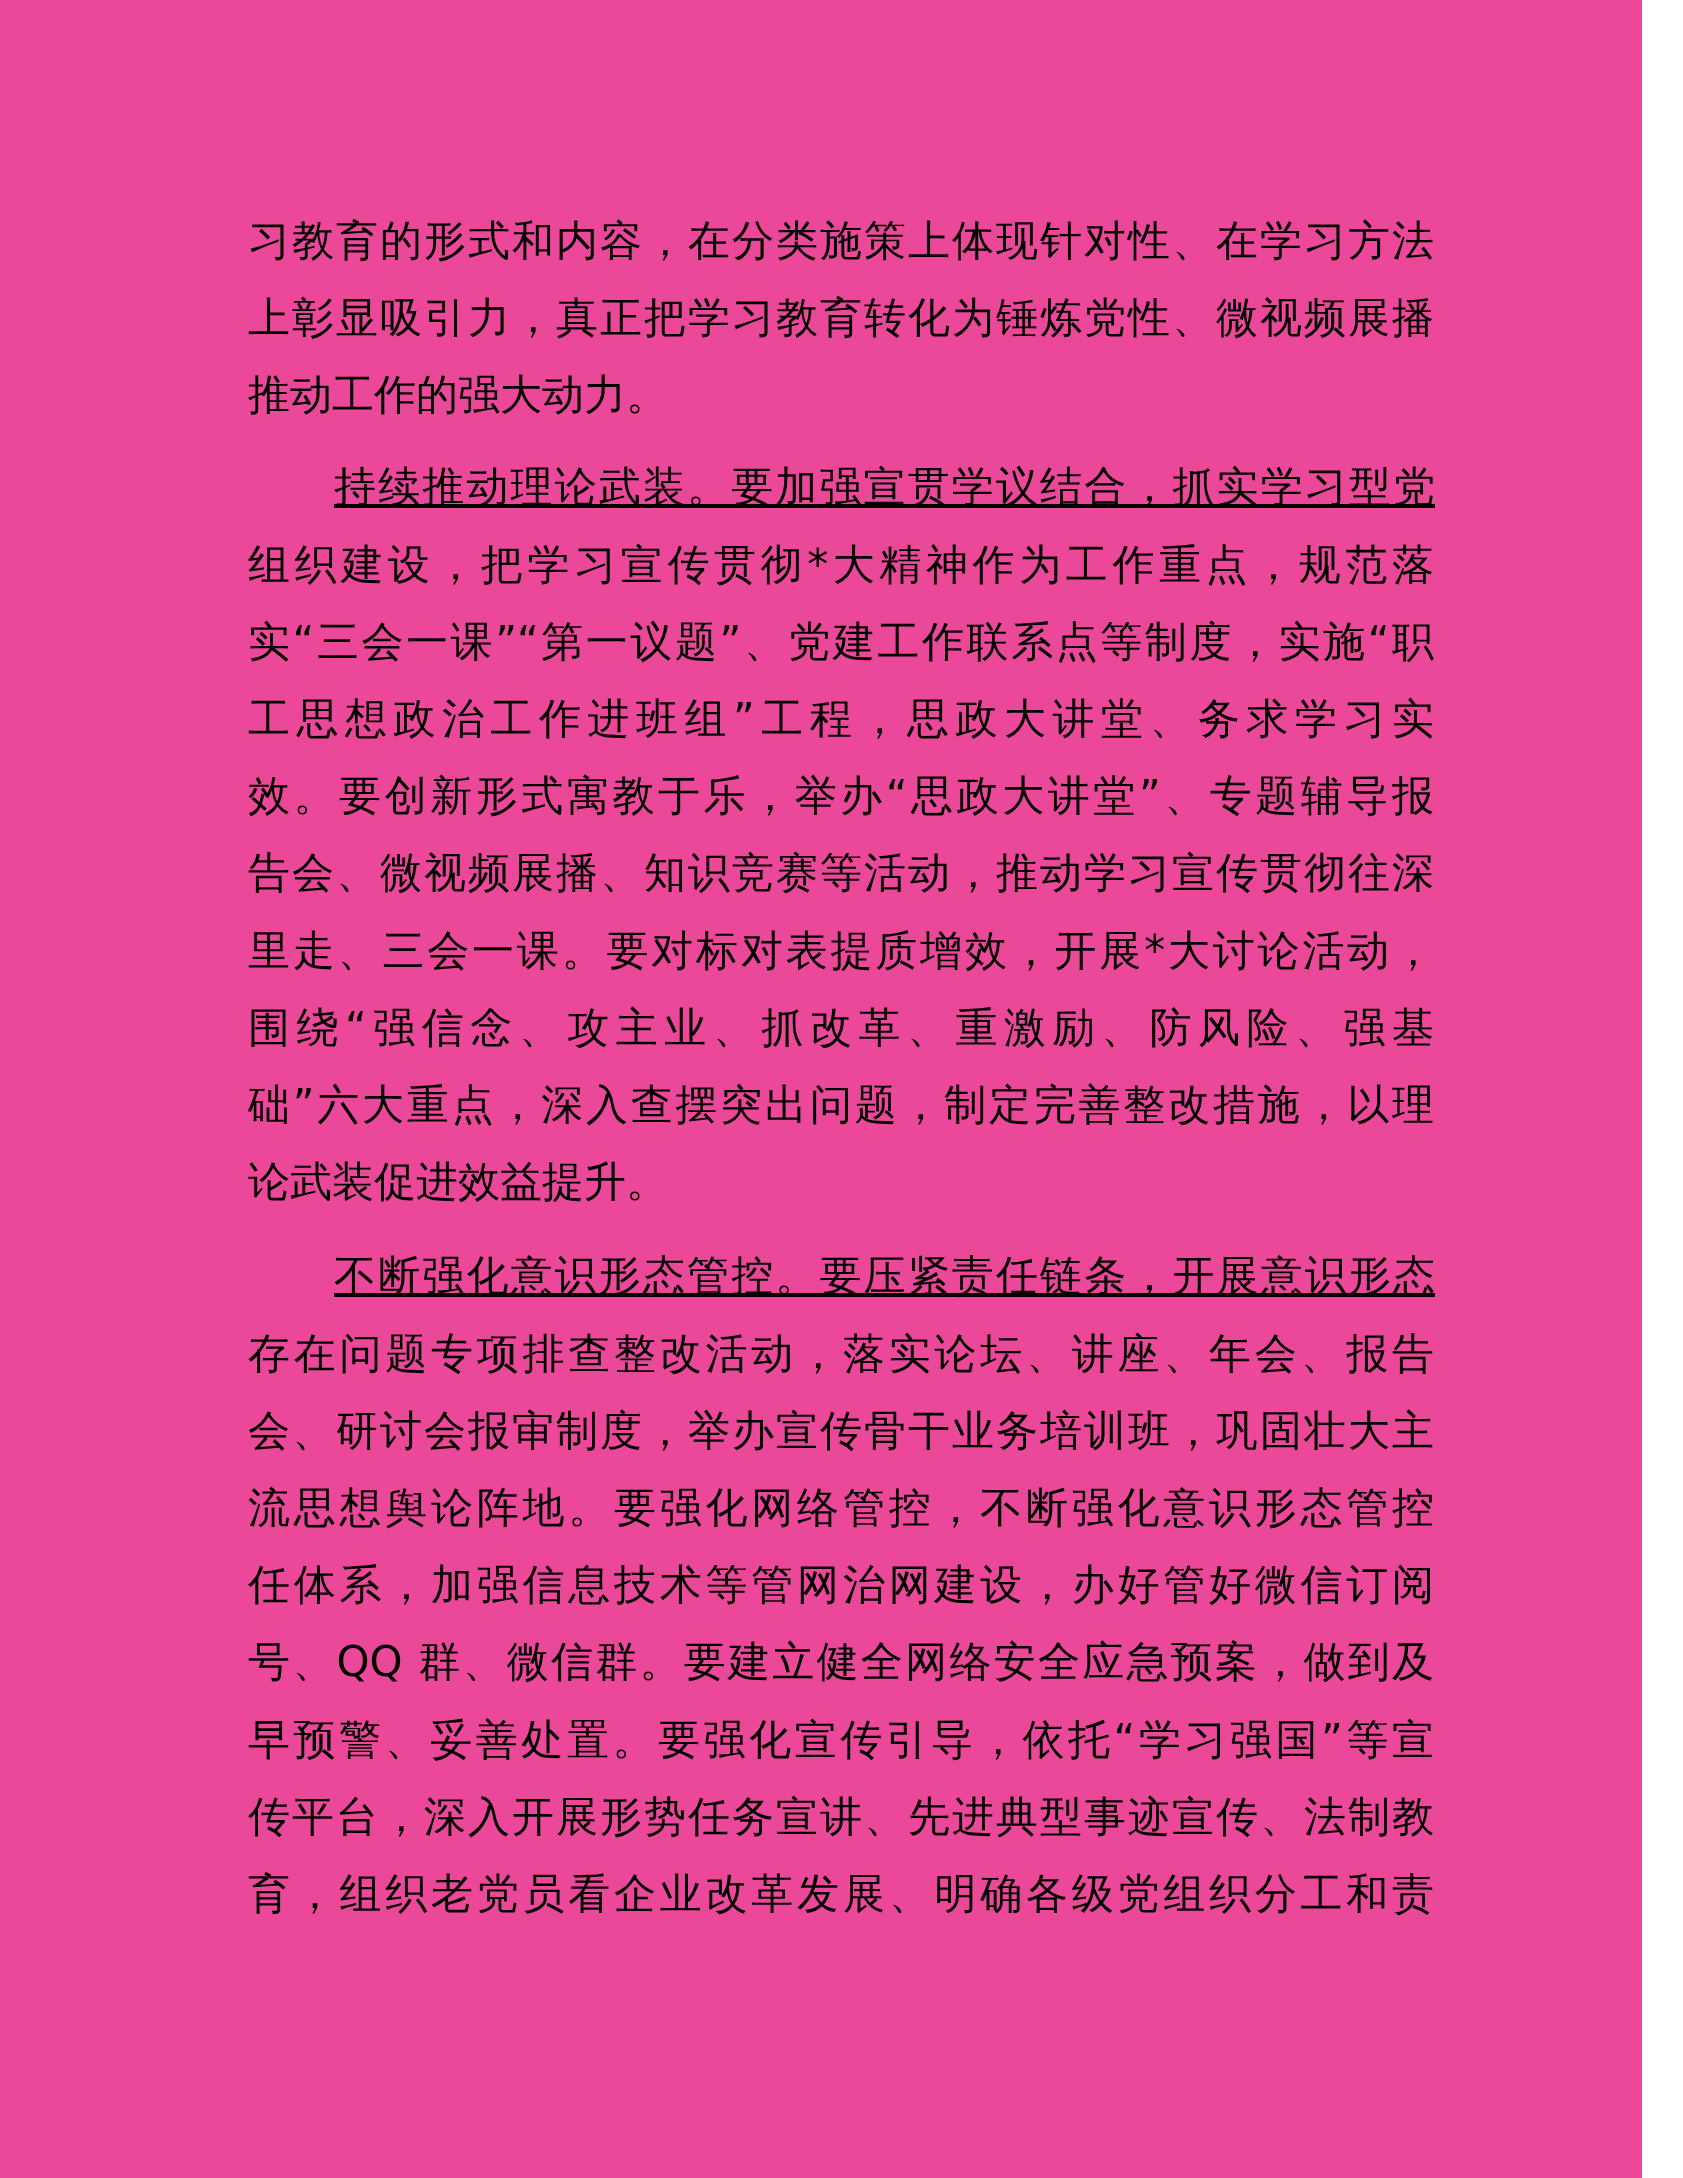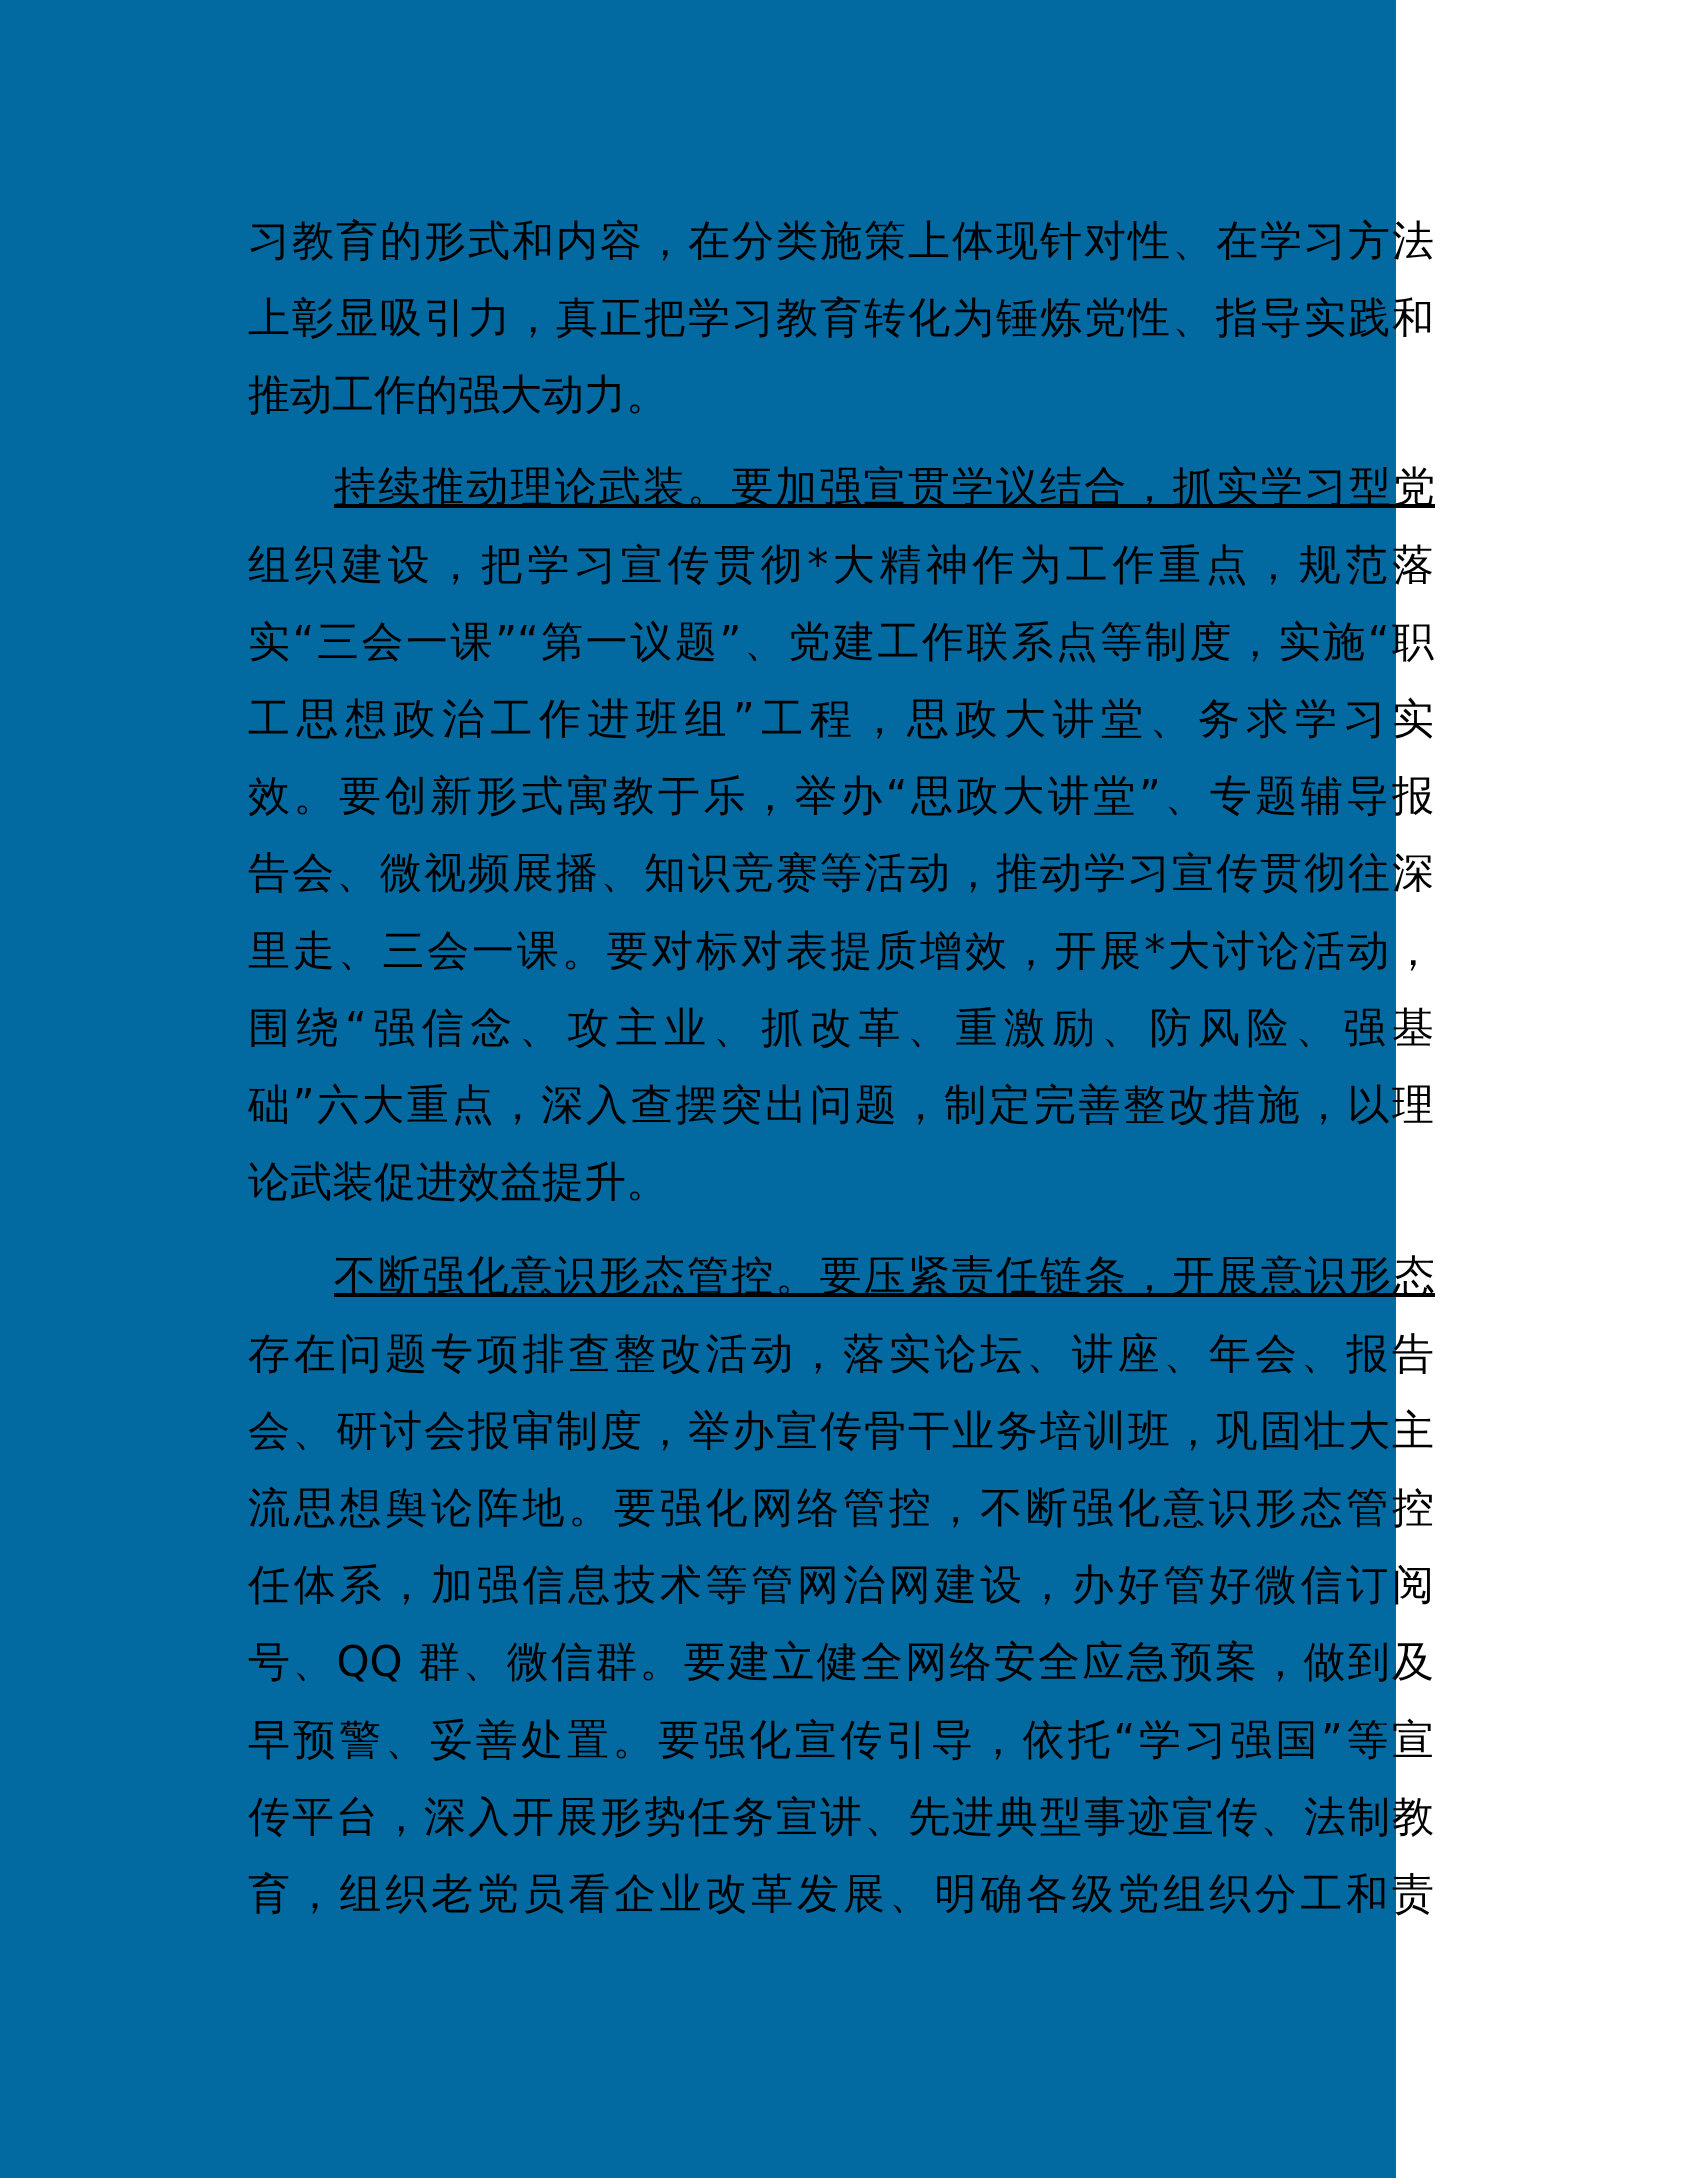--- a/index.html
+++ b/index.html
@@ -12,23 +12,23 @@
     height: 2178px;
     position: relative;
     overflow: hidden;
     font-family: "DejaVu Sans", "Liberation Sans", sans-serif;
     color: #000000;
   }
   .page {
     position: absolute;
     left: 0;
     top: 0;
-    width: 1396px;
+    width: 1642px;
     height: 2178px;
-    background: #0369a1;
+    background: #ec4899;
   }
   .line {
     position: absolute;
     left: 248px;
     width: 1186px;
     height: 46px;
     font-size: 42px;
     line-height: 46px;
     white-space: nowrap;
     text-align: justify;
@@ -45,21 +45,21 @@
     text-align-last: left;
   }
 </style>
 </head>
 <body>
 
 <div class="page">
 
   <div>
     <div class="line" style="top:218px">习教育的形式和内容，在分类施策上体现针对性、在学习方法</div>
-    <div class="line" style="top:295px">上彰显吸引力，真正把学习教育转化为锤炼党性、指导实践和</div>
+    <div class="line" style="top:295px">上彰显吸引力，真正把学习教育转化为锤炼党性、微视频展播</div>
     <div class="line last" style="top:372px">推动工作的强大动力。</div>
   </div>
 
   <div>
     <div class="line indent" style="top:464px">持续推动理论武装。要加强宣贯学议结合，抓实学习型党</div>
     <div class="line" style="top:542px">组织建设，把学习宣传贯彻*大精神作为工作重点，规范落</div>
     <div class="line" style="top:619px">实“三会一课”“第一议题”、党建工作联系点等制度，实施“职</div>
     <div class="line" style="top:696px">工思想政治工作进班组”工程，思政大讲堂、务求学习实</div>
     <div class="line" style="top:773px">效。要创新形式寓教于乐，举办“思政大讲堂”、专题辅导报</div>
     <div class="line" style="top:850px">告会、微视频展播、知识竞赛等活动，推动学习宣传贯彻往深</div>

